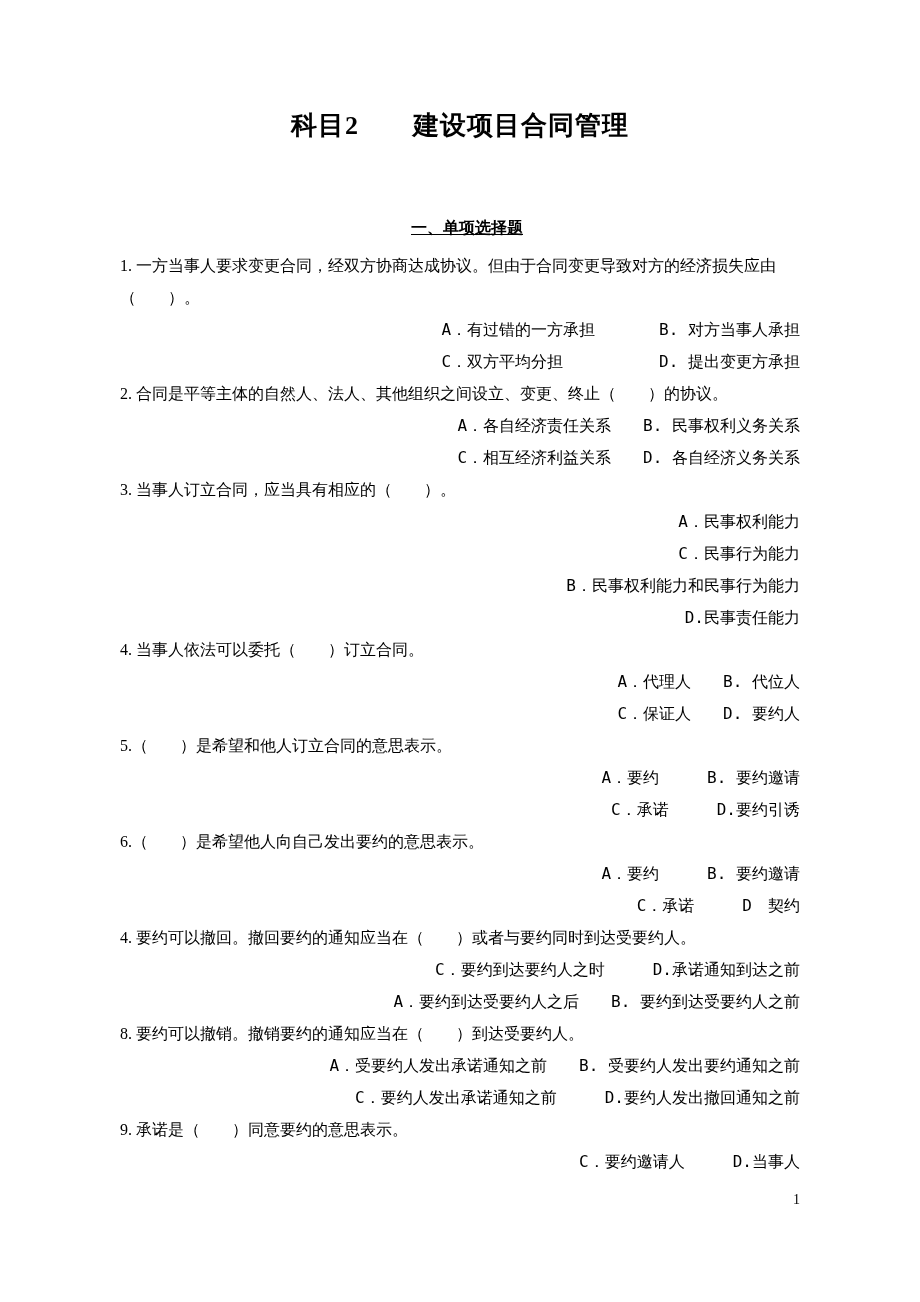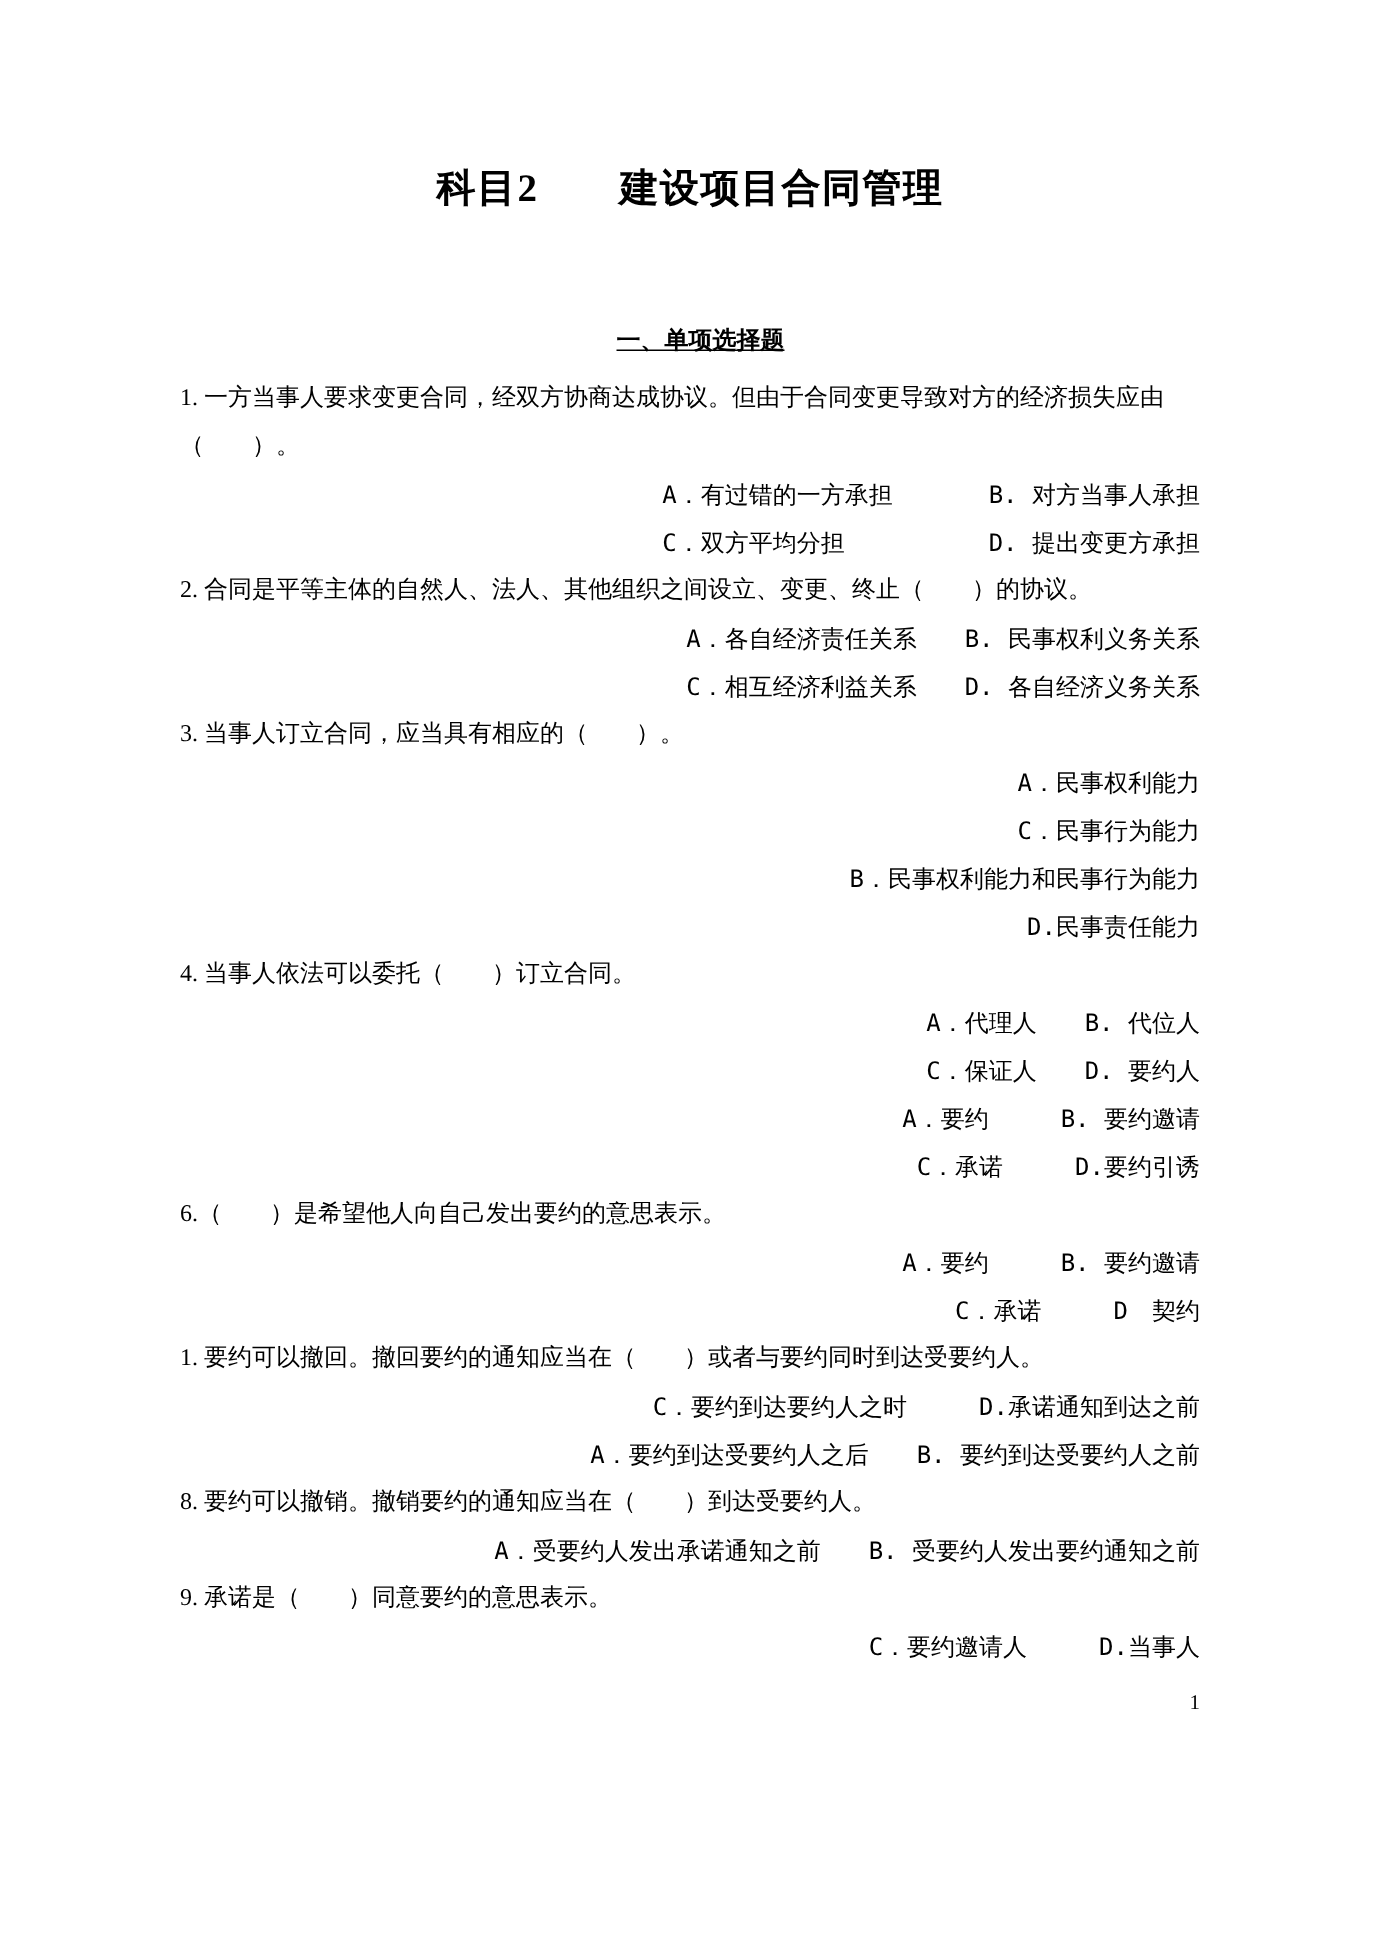--- a/index.html
+++ b/index.html
@@ -92,46 +92,48 @@
 
   <div class="q">
     <p class="q-text">4. 当事人依法可以委托（　　）订立合同。</p>
     <div class="opts">
       <div class="opt-line">A．代理人　　B. 代位人</div>
       <div class="opt-line">C．保证人　　D. 要约人</div>
     </div>
   </div>
 
   <div class="q">
+    <p class="q-text">5.（　　）是希望和他人订立合同的意思表示。</p>
     <div class="opts">
       <div class="opt-line">A．要约　　　B. 要约邀请</div>
       <div class="opt-line">C．承诺　　　D.要约引诱</div>
     </div>
   </div>
 
   <div class="q">
     <p class="q-text">6.（　　）是希望他人向自己发出要约的意思表示。</p>
     <div class="opts">
       <div class="opt-line">A．要约　　　B. 要约邀请</div>
       <div class="opt-line">C．承诺　　　D　契约</div>
     </div>
   </div>
 
   <div class="q">
-    <p class="q-text">1. 要约可以撤回。撤回要约的通知应当在（　　）或者与要约同时到达受要约人。</p>
+    <p class="q-text">4. 要约可以撤回。撤回要约的通知应当在（　　）或者与要约同时到达受要约人。</p>
     <div class="opts">
       <div class="opt-line">C．要约到达要约人之时　　　D.承诺通知到达之前</div>
       <div class="opt-line">A．要约到达受要约人之后　　B. 要约到达受要约人之前</div>
     </div>
   </div>
 
   <div class="q">
     <p class="q-text">8. 要约可以撤销。撤销要约的通知应当在（　　）到达受要约人。</p>
     <div class="opts">
       <div class="opt-line">A．受要约人发出承诺通知之前　　B. 受要约人发出要约通知之前</div>
+      <div class="opt-line">C．要约人发出承诺通知之前　　　D.要约人发出撤回通知之前</div>
     </div>
   </div>
 
   <div class="q">
     <p class="q-text">9. 承诺是（　　）同意要约的意思表示。</p>
     <div class="opts">
       <div class="opt-line">C．要约邀请人　　　D.当事人</div>
     </div>
   </div>
 

